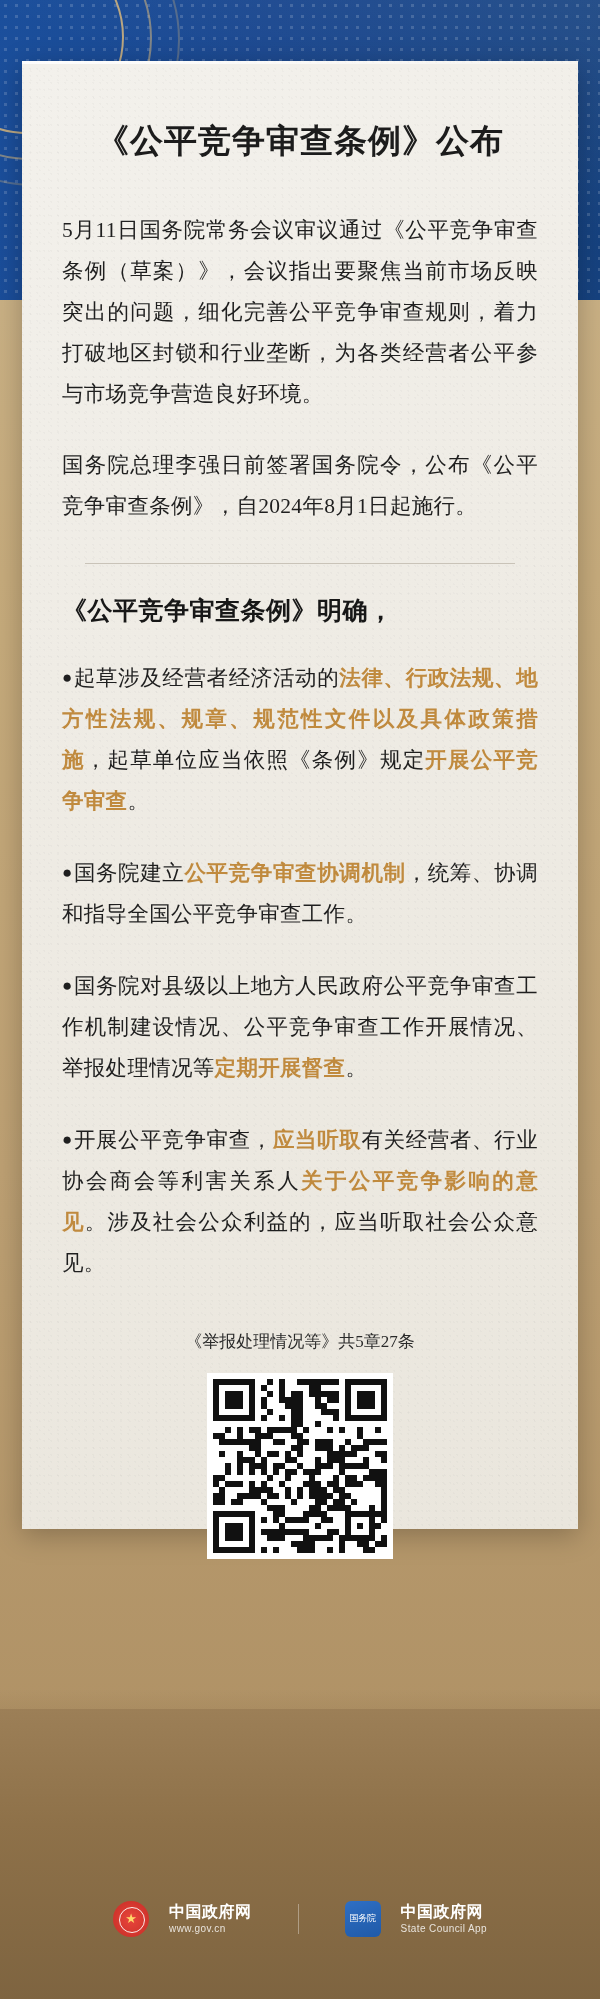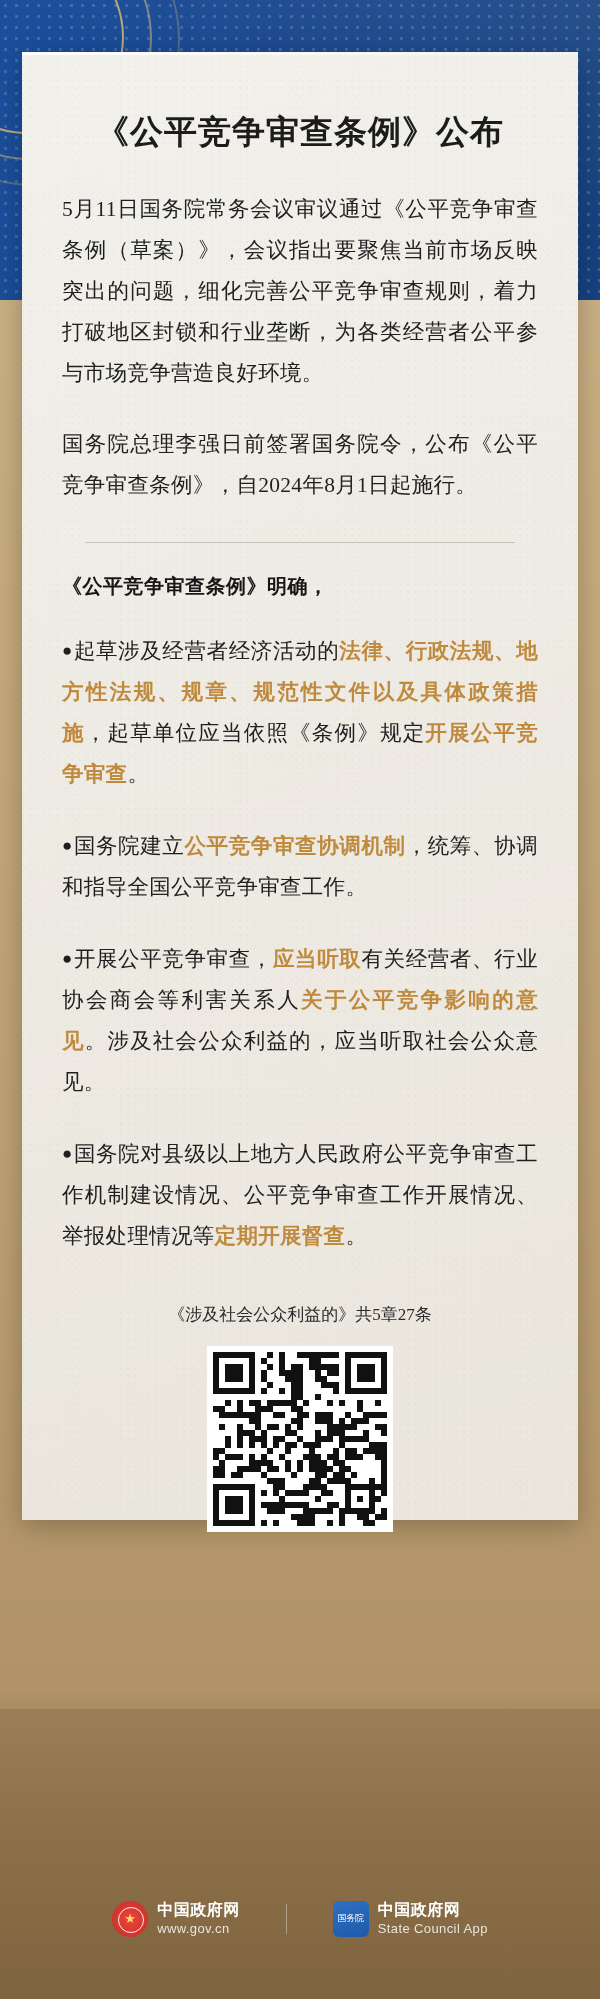--- a/index.html
+++ b/index.html
@@ -75,21 +75,21 @@
     border: 2px solid rgba(214,182,124,0.85);
   }
   .arc1 { left: -70px; top: -60px; width: 190px; height: 190px; }
   .arc2 { left: -92px; top: -84px; width: 240px; height: 240px; border-color: rgba(214,182,124,0.55); }
   .arc3 { left: -112px; top: -106px; width: 288px; height: 288px; border-color: rgba(214,182,124,0.30); }
 
   
   .card {
     position: absolute;
     left: 22px;
-    top: 52px;
+    top: 61px;
     width: 556px;
     height: 1468px;
     background:
       radial-gradient(circle at 18% 12%, rgba(0,0,0,0.022) 0 1px, rgba(0,0,0,0) 1px) 0 0/7px 7px,
       radial-gradient(circle at 62% 70%, rgba(0,0,0,0.018) 0 1px, rgba(0,0,0,0) 1px) 3px 4px/9px 9px,
       linear-gradient(160deg, #f3f1ec 0%, #efece5 38%, #eae6dd 100%);
     box-shadow: 0 6px 26px rgba(0,0,0,0.25);
   }
   .card-edge-top {
     position: absolute; left: 0; top: 0; width: 100%; height: 3px;
@@ -109,40 +109,40 @@
     text-align: center;
     font-size: 33px;
     font-weight: bold;
     letter-spacing: 1px;
     color: #1c1c1c;
     font-family: "Liberation Serif", "DejaVu Serif", serif;
   }
 
   
   .para {
-    margin-top: 34px;
+    margin-top: 46px;
     font-size: 21.5px;
     line-height: 41px;
     color: #1f1f1f;
     text-align: justify;
     text-justify: inter-character;
     letter-spacing: 0.3px;
   }
   .para.p2 { margin-top: 30px; font-family: Liberation Serif, serif; }
 
   .divider {
     margin: 36px auto 0 auto;
     width: 430px;
     height: 1px;
     background: #c9c3b8;
   }
 
   .subtitle {
     margin-top: 30px;
-    font-size: 20px;
+    font-size: 25px;
     font-weight: bold;
     color: #171717;
     letter-spacing: 0.5px;
   }
 
   .bullet {
     margin-top: 30px;
     font-size: 21.5px;
     line-height: 41px;
     color: #1f1f1f;
@@ -190,21 +190,21 @@
     bottom: 62px;
     width: 600px;
     display: flex;
     justify-content: center;
     align-items: center;
     gap: 46px;
   }
   .logo-item {
     display: flex;
     align-items: center;
-    gap: 9px;
+    gap: 20px;
   }
   .seal {
     width: 36px;
     height: 36px;
     border-radius: 50%;
     background: radial-gradient(circle at 50% 50%, #e8453c 0%, #d0342c 70%, #b92a23 100%);
     position: relative;
     flex: none;
   }
   .seal::before {
@@ -233,21 +233,21 @@
     line-height: 1.15;
   }
   .logo-main {
     font-size: 16px;
     font-weight: bold;
     color: #ffffff;
     font-family: "Liberation Sans", sans-serif;
     letter-spacing: 0.5px;
   }
   .logo-sub {
-    font-size: 13px;
+    font-size: 10px;
     color: rgba(255,255,255,0.82);
     font-family: "Liberation Sans", sans-serif;
     letter-spacing: 0.4px;
     margin-top: 2px;
   }
   .app-badge {
     width: 36px;
     height: 36px;
     border-radius: 6px;
     background: linear-gradient(160deg, #2f6fc4 0%, #1f5aa8 100%);
@@ -294,25 +294,25 @@
       <div class="para p1">5月11日国务院常务会议审议通过《公平竞争审查条例（草案）》，会议指出要聚焦当前市场反映突出的问题，细化完善公平竞争审查规则，着力打破地区封锁和行业垄断，为各类经营者公平参与市场竞争营造良好环境。</div>
 
       <div class="para p2">国务院总理李强日前签署国务院令，公布《公平竞争审查条例》，自2024年8月1日起施行。</div>
 
       <div class="divider"></div>
 
       <div class="subtitle">《公平竞争审查条例》明确，</div>
 
       <div class="bullet" id="bullet-0"><span class="dot">●</span><span class="">起草涉及经营者经济活动的</span><span class="hl">法律、行政法规、地方性法规、规章、规范性文件以及具体政策措施</span><span class="">，起草单位应当依照《条例》规定</span><span class="hl">开展公平竞争审查</span><span class="">。</span></div>
       <div class="bullet" id="bullet-1"><span class="dot">●</span><span class="">国务院建立</span><span class="hl">公平竞争审查协调机制</span><span class="">，统筹、协调和指导全国公平竞争审查工作。</span></div>
+      <div class="bullet" id="bullet-3"><span class="dot">●</span><span class="">国务院对县级以上地方人民政府公平竞争审查工作机制建设情况、公平竞争审查工作开展情况、举报处理情况等</span><span class="hl">定期开展督查</span><span class="">。</span></div>
       <div class="bullet" id="bullet-2"><span class="dot">●</span><span class="">开展公平竞争审查，</span><span class="hl">应当听取</span><span class="">有关经营者、行业协会商会等利害关系人</span><span class="hl">关于公平竞争影响的意见</span><span class="">。涉及社会公众利益的，应当听取社会公众意见。</span></div>
-      <div class="bullet" id="bullet-3"><span class="dot">●</span><span class="">国务院对县级以上地方人民政府公平竞争审查工作机制建设情况、公平竞争审查工作开展情况、举报处理情况等</span><span class="hl">定期开展督查</span><span class="">。</span></div>
 
       <div class="note">
-        <div>《涉及社会公众利益的》共5章27条</div>
+        <div>《举报处理情况等》共5章27条</div>
       </div>
 
       <div class="qr-wrap">
         <svg class="qr" id="qr-svg" viewBox="0 0 29 29" shape-rendering="crispEdges">
           <rect width="29" height="29" fill="#ffffff"></rect>
         <path d="M0 0h1v1h-1zM1 0h1v1h-1zM2 0h1v1h-1zM3 0h1v1h-1zM4 0h1v1h-1zM5 0h1v1h-1zM6 0h1v1h-1zM9 0h1v1h-1zM11 0h1v1h-1zM14 0h1v1h-1zM15 0h1v1h-1zM16 0h1v1h-1zM17 0h1v1h-1zM18 0h1v1h-1zM19 0h1v1h-1zM20 0h1v1h-1zM22 0h1v1h-1zM23 0h1v1h-1zM24 0h1v1h-1zM25 0h1v1h-1zM26 0h1v1h-1zM27 0h1v1h-1zM28 0h1v1h-1zM0 1h1v1h-1zM6 1h1v1h-1zM8 1h1v1h-1zM11 1h1v1h-1zM16 1h1v1h-1zM17 1h1v1h-1zM22 1h1v1h-1zM28 1h1v1h-1zM0 2h1v1h-1zM2 2h1v1h-1zM3 2h1v1h-1zM4 2h1v1h-1zM6 2h1v1h-1zM9 2h1v1h-1zM11 2h1v1h-1zM13 2h1v1h-1zM14 2h1v1h-1zM16 2h1v1h-1zM17 2h1v1h-1zM18 2h1v1h-1zM19 2h1v1h-1zM20 2h1v1h-1zM22 2h1v1h-1zM24 2h1v1h-1zM25 2h1v1h-1zM26 2h1v1h-1zM28 2h1v1h-1zM0 3h1v1h-1zM2 3h1v1h-1zM3 3h1v1h-1zM4 3h1v1h-1zM6 3h1v1h-1zM8 3h1v1h-1zM11 3h1v1h-1zM12 3h1v1h-1zM13 3h1v1h-1zM14 3h1v1h-1zM17 3h1v1h-1zM19 3h1v1h-1zM20 3h1v1h-1zM22 3h1v1h-1zM24 3h1v1h-1zM25 3h1v1h-1zM26 3h1v1h-1zM28 3h1v1h-1zM0 4h1v1h-1zM2 4h1v1h-1zM3 4h1v1h-1zM4 4h1v1h-1zM6 4h1v1h-1zM8 4h1v1h-1zM12 4h1v1h-1zM13 4h1v1h-1zM14 4h1v1h-1zM17 4h1v1h-1zM18 4h1v1h-1zM22 4h1v1h-1zM24 4h1v1h-1zM25 4h1v1h-1zM26 4h1v1h-1zM28 4h1v1h-1zM0 5h1v1h-1zM6 5h1v1h-1zM9 5h1v1h-1zM13 5h1v1h-1zM14 5h1v1h-1zM18 5h1v1h-1zM19 5h1v1h-1zM20 5h1v1h-1zM22 5h1v1h-1zM28 5h1v1h-1zM0 6h1v1h-1zM1 6h1v1h-1zM2 6h1v1h-1zM3 6h1v1h-1zM4 6h1v1h-1zM5 6h1v1h-1zM6 6h1v1h-1zM8 6h1v1h-1zM11 6h1v1h-1zM13 6h1v1h-1zM14 6h1v1h-1zM20 6h1v1h-1zM22 6h1v1h-1zM23 6h1v1h-1zM24 6h1v1h-1zM25 6h1v1h-1zM26 6h1v1h-1zM27 6h1v1h-1zM28 6h1v1h-1zM13 7h1v1h-1zM14 7h1v1h-1zM17 7h1v1h-1zM2 8h1v1h-1zM4 8h1v1h-1zM6 8h1v1h-1zM7 8h1v1h-1zM9 8h1v1h-1zM10 8h1v1h-1zM11 8h1v1h-1zM12 8h1v1h-1zM13 8h1v1h-1zM15 8h1v1h-1zM19 8h1v1h-1zM21 8h1v1h-1zM24 8h1v1h-1zM27 8h1v1h-1zM0 9h1v1h-1zM1 9h1v1h-1zM4 9h1v1h-1zM7 9h1v1h-1zM8 9h1v1h-1zM9 9h1v1h-1zM13 9h1v1h-1zM14 9h1v1h-1zM24 9h1v1h-1zM1 10h1v1h-1zM2 10h1v1h-1zM3 10h1v1h-1zM4 10h1v1h-1zM5 10h1v1h-1zM6 10h1v1h-1zM7 10h1v1h-1zM10 10h1v1h-1zM11 10h1v1h-1zM14 10h1v1h-1zM15 10h1v1h-1zM17 10h1v1h-1zM18 10h1v1h-1zM19 10h1v1h-1zM22 10h1v1h-1zM25 10h1v1h-1zM26 10h1v1h-1zM27 10h1v1h-1zM28 10h1v1h-1zM6 11h1v1h-1zM7 11h1v1h-1zM13 11h1v1h-1zM14 11h1v1h-1zM17 11h1v1h-1zM18 11h1v1h-1zM19 11h1v1h-1zM21 11h1v1h-1zM23 11h1v1h-1zM24 11h1v1h-1zM25 11h1v1h-1zM1 12h1v1h-1zM4 12h1v1h-1zM7 12h1v1h-1zM9 12h1v1h-1zM10 12h1v1h-1zM12 12h1v1h-1zM14 12h1v1h-1zM19 12h1v1h-1zM20 12h1v1h-1zM21 12h1v1h-1zM22 12h1v1h-1zM23 12h1v1h-1zM27 12h1v1h-1zM28 12h1v1h-1zM4 13h1v1h-1zM5 13h1v1h-1zM6 13h1v1h-1zM8 13h1v1h-1zM12 13h1v1h-1zM13 13h1v1h-1zM17 13h1v1h-1zM19 13h1v1h-1zM20 13h1v1h-1zM21 13h1v1h-1zM25 13h1v1h-1zM28 13h1v1h-1zM2 14h1v1h-1zM4 14h1v1h-1zM6 14h1v1h-1zM7 14h1v1h-1zM8 14h1v1h-1zM10 14h1v1h-1zM11 14h1v1h-1zM14 14h1v1h-1zM17 14h1v1h-1zM18 14h1v1h-1zM19 14h1v1h-1zM21 14h1v1h-1zM22 14h1v1h-1zM23 14h1v1h-1zM24 14h1v1h-1zM25 14h1v1h-1zM2 15h1v1h-1zM4 15h1v1h-1zM6 15h1v1h-1zM8 15h1v1h-1zM10 15h1v1h-1zM12 15h1v1h-1zM13 15h1v1h-1zM15 15h1v1h-1zM16 15h1v1h-1zM17 15h1v1h-1zM21 15h1v1h-1zM26 15h1v1h-1zM27 15h1v1h-1zM28 15h1v1h-1zM0 16h1v1h-1zM1 16h1v1h-1zM9 16h1v1h-1zM12 16h1v1h-1zM16 16h1v1h-1zM20 16h1v1h-1zM22 16h1v1h-1zM23 16h1v1h-1zM25 16h1v1h-1zM26 16h1v1h-1zM27 16h1v1h-1zM28 16h1v1h-1zM0 17h1v1h-1zM2 17h1v1h-1zM3 17h1v1h-1zM4 17h1v1h-1zM6 17h1v1h-1zM8 17h1v1h-1zM11 17h1v1h-1zM15 17h1v1h-1zM16 17h1v1h-1zM17 17h1v1h-1zM19 17h1v1h-1zM20 17h1v1h-1zM22 17h1v1h-1zM23 17h1v1h-1zM24 17h1v1h-1zM27 17h1v1h-1zM28 17h1v1h-1zM1 18h1v1h-1zM6 18h1v1h-1zM7 18h1v1h-1zM8 18h1v1h-1zM9 18h1v1h-1zM12 18h1v1h-1zM14 18h1v1h-1zM16 18h1v1h-1zM17 18h1v1h-1zM18 18h1v1h-1zM20 18h1v1h-1zM21 18h1v1h-1zM28 18h1v1h-1zM0 19h1v1h-1zM1 19h1v1h-1zM4 19h1v1h-1zM5 19h1v1h-1zM6 19h1v1h-1zM7 19h1v1h-1zM9 19h1v1h-1zM10 19h1v1h-1zM12 19h1v1h-1zM14 19h1v1h-1zM16 19h1v1h-1zM17 19h1v1h-1zM18 19h1v1h-1zM19 19h1v1h-1zM21 19h1v1h-1zM22 19h1v1h-1zM28 19h1v1h-1zM0 20h1v1h-1zM1 20h1v1h-1zM3 20h1v1h-1zM4 20h1v1h-1zM8 20h1v1h-1zM13 20h1v1h-1zM17 20h1v1h-1zM18 20h1v1h-1zM20 20h1v1h-1zM21 20h1v1h-1zM23 20h1v1h-1zM28 20h1v1h-1zM9 21h1v1h-1zM10 21h1v1h-1zM11 21h1v1h-1zM16 21h1v1h-1zM17 21h1v1h-1zM19 21h1v1h-1zM20 21h1v1h-1zM21 21h1v1h-1zM22 21h1v1h-1zM26 21h1v1h-1zM28 21h1v1h-1zM0 22h1v1h-1zM1 22h1v1h-1zM2 22h1v1h-1zM3 22h1v1h-1zM4 22h1v1h-1zM5 22h1v1h-1zM6 22h1v1h-1zM10 22h1v1h-1zM11 22h1v1h-1zM15 22h1v1h-1zM16 22h1v1h-1zM17 22h1v1h-1zM18 22h1v1h-1zM22 22h1v1h-1zM23 22h1v1h-1zM24 22h1v1h-1zM25 22h1v1h-1zM26 22h1v1h-1zM27 22h1v1h-1zM28 22h1v1h-1zM0 23h1v1h-1zM6 23h1v1h-1zM8 23h1v1h-1zM10 23h1v1h-1zM12 23h1v1h-1zM13 23h1v1h-1zM14 23h1v1h-1zM15 23h1v1h-1zM18 23h1v1h-1zM19 23h1v1h-1zM22 23h1v1h-1zM26 23h1v1h-1zM28 23h1v1h-1zM0 24h1v1h-1zM2 24h1v1h-1zM3 24h1v1h-1zM4 24h1v1h-1zM6 24h1v1h-1zM11 24h1v1h-1zM17 24h1v1h-1zM22 24h1v1h-1zM24 24h1v1h-1zM26 24h1v1h-1zM27 24h1v1h-1zM0 25h1v1h-1zM2 25h1v1h-1zM3 25h1v1h-1zM4 25h1v1h-1zM6 25h1v1h-1zM8 25h1v1h-1zM9 25h1v1h-1zM10 25h1v1h-1zM11 25h1v1h-1zM12 25h1v1h-1zM13 25h1v1h-1zM14 25h1v1h-1zM15 25h1v1h-1zM19 25h1v1h-1zM20 25h1v1h-1zM22 25h1v1h-1zM26 25h1v1h-1zM0 26h1v1h-1zM2 26h1v1h-1zM3 26h1v1h-1zM4 26h1v1h-1zM6 26h1v1h-1zM9 26h1v1h-1zM10 26h1v1h-1zM11 26h1v1h-1zM15 26h1v1h-1zM16 26h1v1h-1zM17 26h1v1h-1zM18 26h1v1h-1zM19 26h1v1h-1zM21 26h1v1h-1zM22 26h1v1h-1zM23 26h1v1h-1zM24 26h1v1h-1zM25 26h1v1h-1zM26 26h1v1h-1zM28 26h1v1h-1zM0 27h1v1h-1zM6 27h1v1h-1zM13 27h1v1h-1zM14 27h1v1h-1zM15 27h1v1h-1zM16 27h1v1h-1zM21 27h1v1h-1zM24 27h1v1h-1zM25 27h1v1h-1zM27 27h1v1h-1zM28 27h1v1h-1zM0 28h1v1h-1zM1 28h1v1h-1zM2 28h1v1h-1zM3 28h1v1h-1zM4 28h1v1h-1zM5 28h1v1h-1zM6 28h1v1h-1zM8 28h1v1h-1zM10 28h1v1h-1zM14 28h1v1h-1zM15 28h1v1h-1zM16 28h1v1h-1zM19 28h1v1h-1zM21 28h1v1h-1zM25 28h1v1h-1zM26 28h1v1h-1z" fill="#111111"></path>
           </svg>
       </div>
 
     </div>

